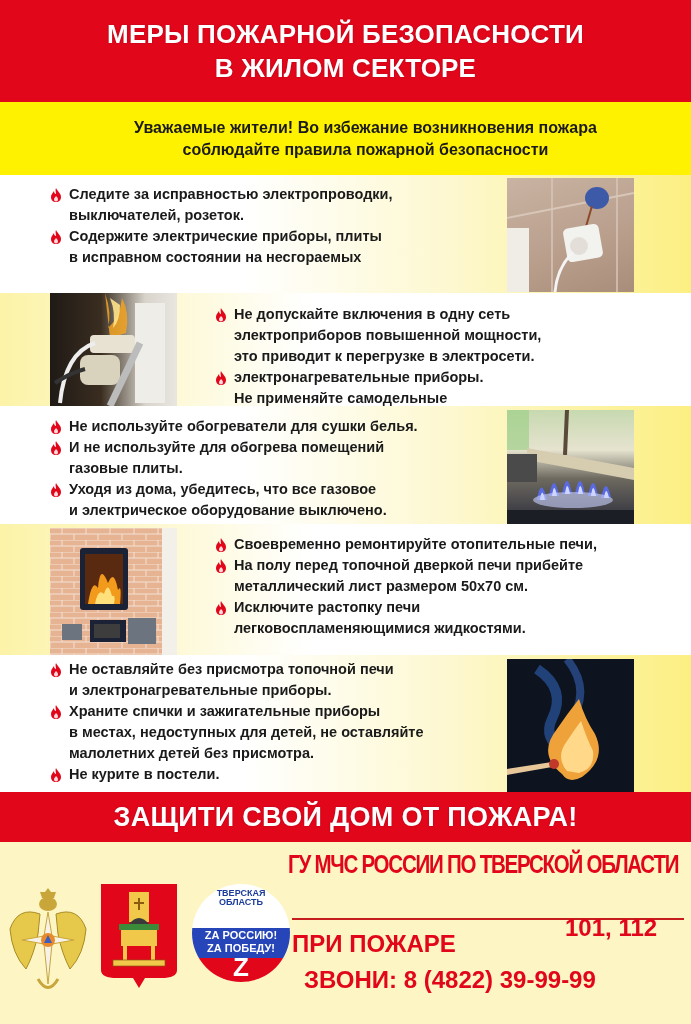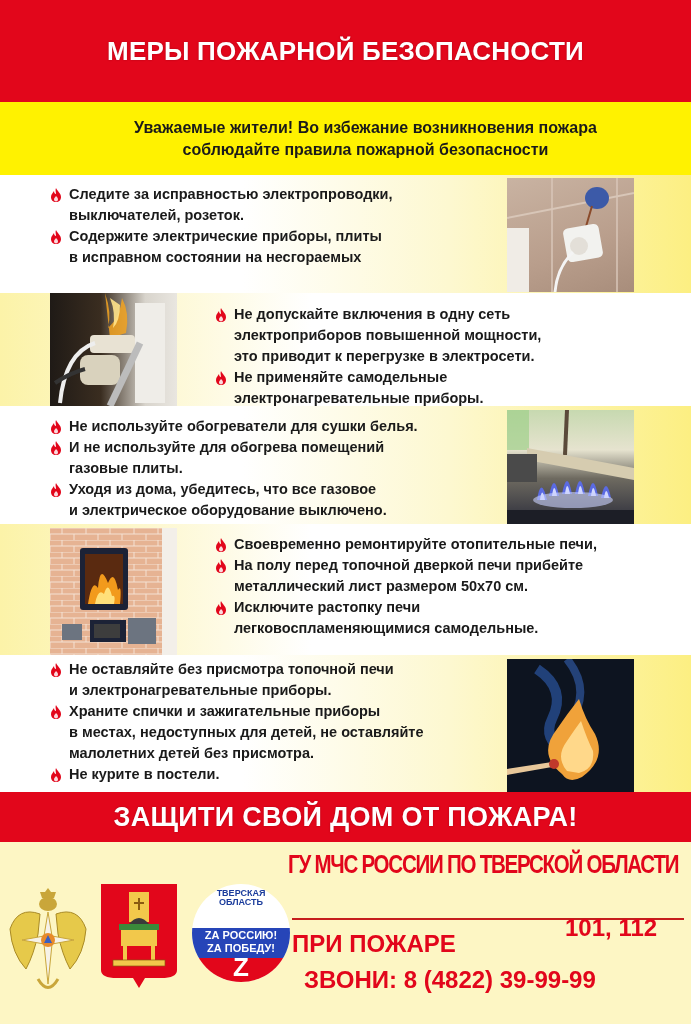--- a/index.html
+++ b/index.html
@@ -64,20 +64,21 @@
   .phone-row {
     position: absolute; color: #e2061b; font-weight: bold; font-size: 24px; white-space: nowrap;
   }
   .emblem { position: absolute; }
 </style>
 </head>
 <body>
 
 <div class="header">
   <div class="line">МЕРЫ ПОЖАРНОЙ БЕЗОПАСНОСТИ</div>
+  <div class="line">В ЖИЛОМ СЕКТОРЕ</div>
 </div>
 
 <div class="subheader">
   <div class="line">Уважаемые жители! Во избежание возникновения пожара</div>
   <div class="line">соблюдайте правила пожарной безопасности</div>
 </div>
 
 <div class="band odd" style="top:175px;height:118px;">
   <div class="items" style="left:50px;top:9px;">
     <div class="item">
@@ -133,22 +134,22 @@
         </svg>
       <div>Не допускайте включения в одну сеть</div>
       <div>электроприборов повышенной мощности,</div>
       <div>это приводит к перегрузке в электросети.</div>
     </div>
     <div class="item">
       <svg class="flame" viewBox="0 0 12 14">
           <path d="M6 0 C7 3 11 5 11 9 C11 12 9 14 6 14 C3 14 1 12 1 9 C1 6 3 5 4 3 C4 5 5 6 6 6 C6 4 5 2 6 0 Z" fill="#e2061b"></path>
           <path d="M6 8 C7 9 8 10 8 11.5 C8 12.8 7 13.5 6 13.5 C5 13.5 4 12.8 4 11.5 C4 10 5 9.5 6 8 Z" fill="#fff" opacity="0.85"></path>
         </svg>
+      <div>электронагревательные приборы.</div>
       <div>Не применяйте самодельные</div>
-      <div>электронагревательные приборы.</div>
     </div>
   </div>
 </div>
 
 <div class="band odd" style="top:406px;height:118px;">
   <div class="items" style="left:50px;top:10px;">
     <div class="item">
       <svg class="flame" viewBox="0 0 12 14">
           <path d="M6 0 C7 3 11 5 11 9 C11 12 9 14 6 14 C3 14 1 12 1 9 C1 6 3 5 4 3 C4 5 5 6 6 6 C6 4 5 2 6 0 Z" fill="#e2061b"></path>
           <path d="M6 8 C7 9 8 10 8 11.5 C8 12.8 7 13.5 6 13.5 C5 13.5 4 12.8 4 11.5 C4 10 5 9.5 6 8 Z" fill="#fff" opacity="0.85"></path>
@@ -236,21 +237,21 @@
         </svg>
       <div>На полу перед топочной дверкой печи прибейте</div>
       <div>металлический лист размером 50х70 см.</div>
     </div>
     <div class="item">
       <svg class="flame" viewBox="0 0 12 14">
           <path d="M6 0 C7 3 11 5 11 9 C11 12 9 14 6 14 C3 14 1 12 1 9 C1 6 3 5 4 3 C4 5 5 6 6 6 C6 4 5 2 6 0 Z" fill="#e2061b"></path>
           <path d="M6 8 C7 9 8 10 8 11.5 C8 12.8 7 13.5 6 13.5 C5 13.5 4 12.8 4 11.5 C4 10 5 9.5 6 8 Z" fill="#fff" opacity="0.85"></path>
         </svg>
       <div>Исключите растопку печи</div>
-      <div>легковоспламеняющимися самодельные.</div>
+      <div>легковоспламеняющимися жидкостями.</div>
     </div>
   </div>
 </div>
 
 <div class="band odd" style="top:655px;height:137px;">
   <div class="items" style="left:50px;top:4px;">
     <div class="item">
       <svg class="flame" viewBox="0 0 12 14">
           <path d="M6 0 C7 3 11 5 11 9 C11 12 9 14 6 14 C3 14 1 12 1 9 C1 6 3 5 4 3 C4 5 5 6 6 6 C6 4 5 2 6 0 Z" fill="#e2061b"></path>
           <path d="M6 8 C7 9 8 10 8 11.5 C8 12.8 7 13.5 6 13.5 C5 13.5 4 12.8 4 11.5 C4 10 5 9.5 6 8 Z" fill="#fff" opacity="0.85"></path>

